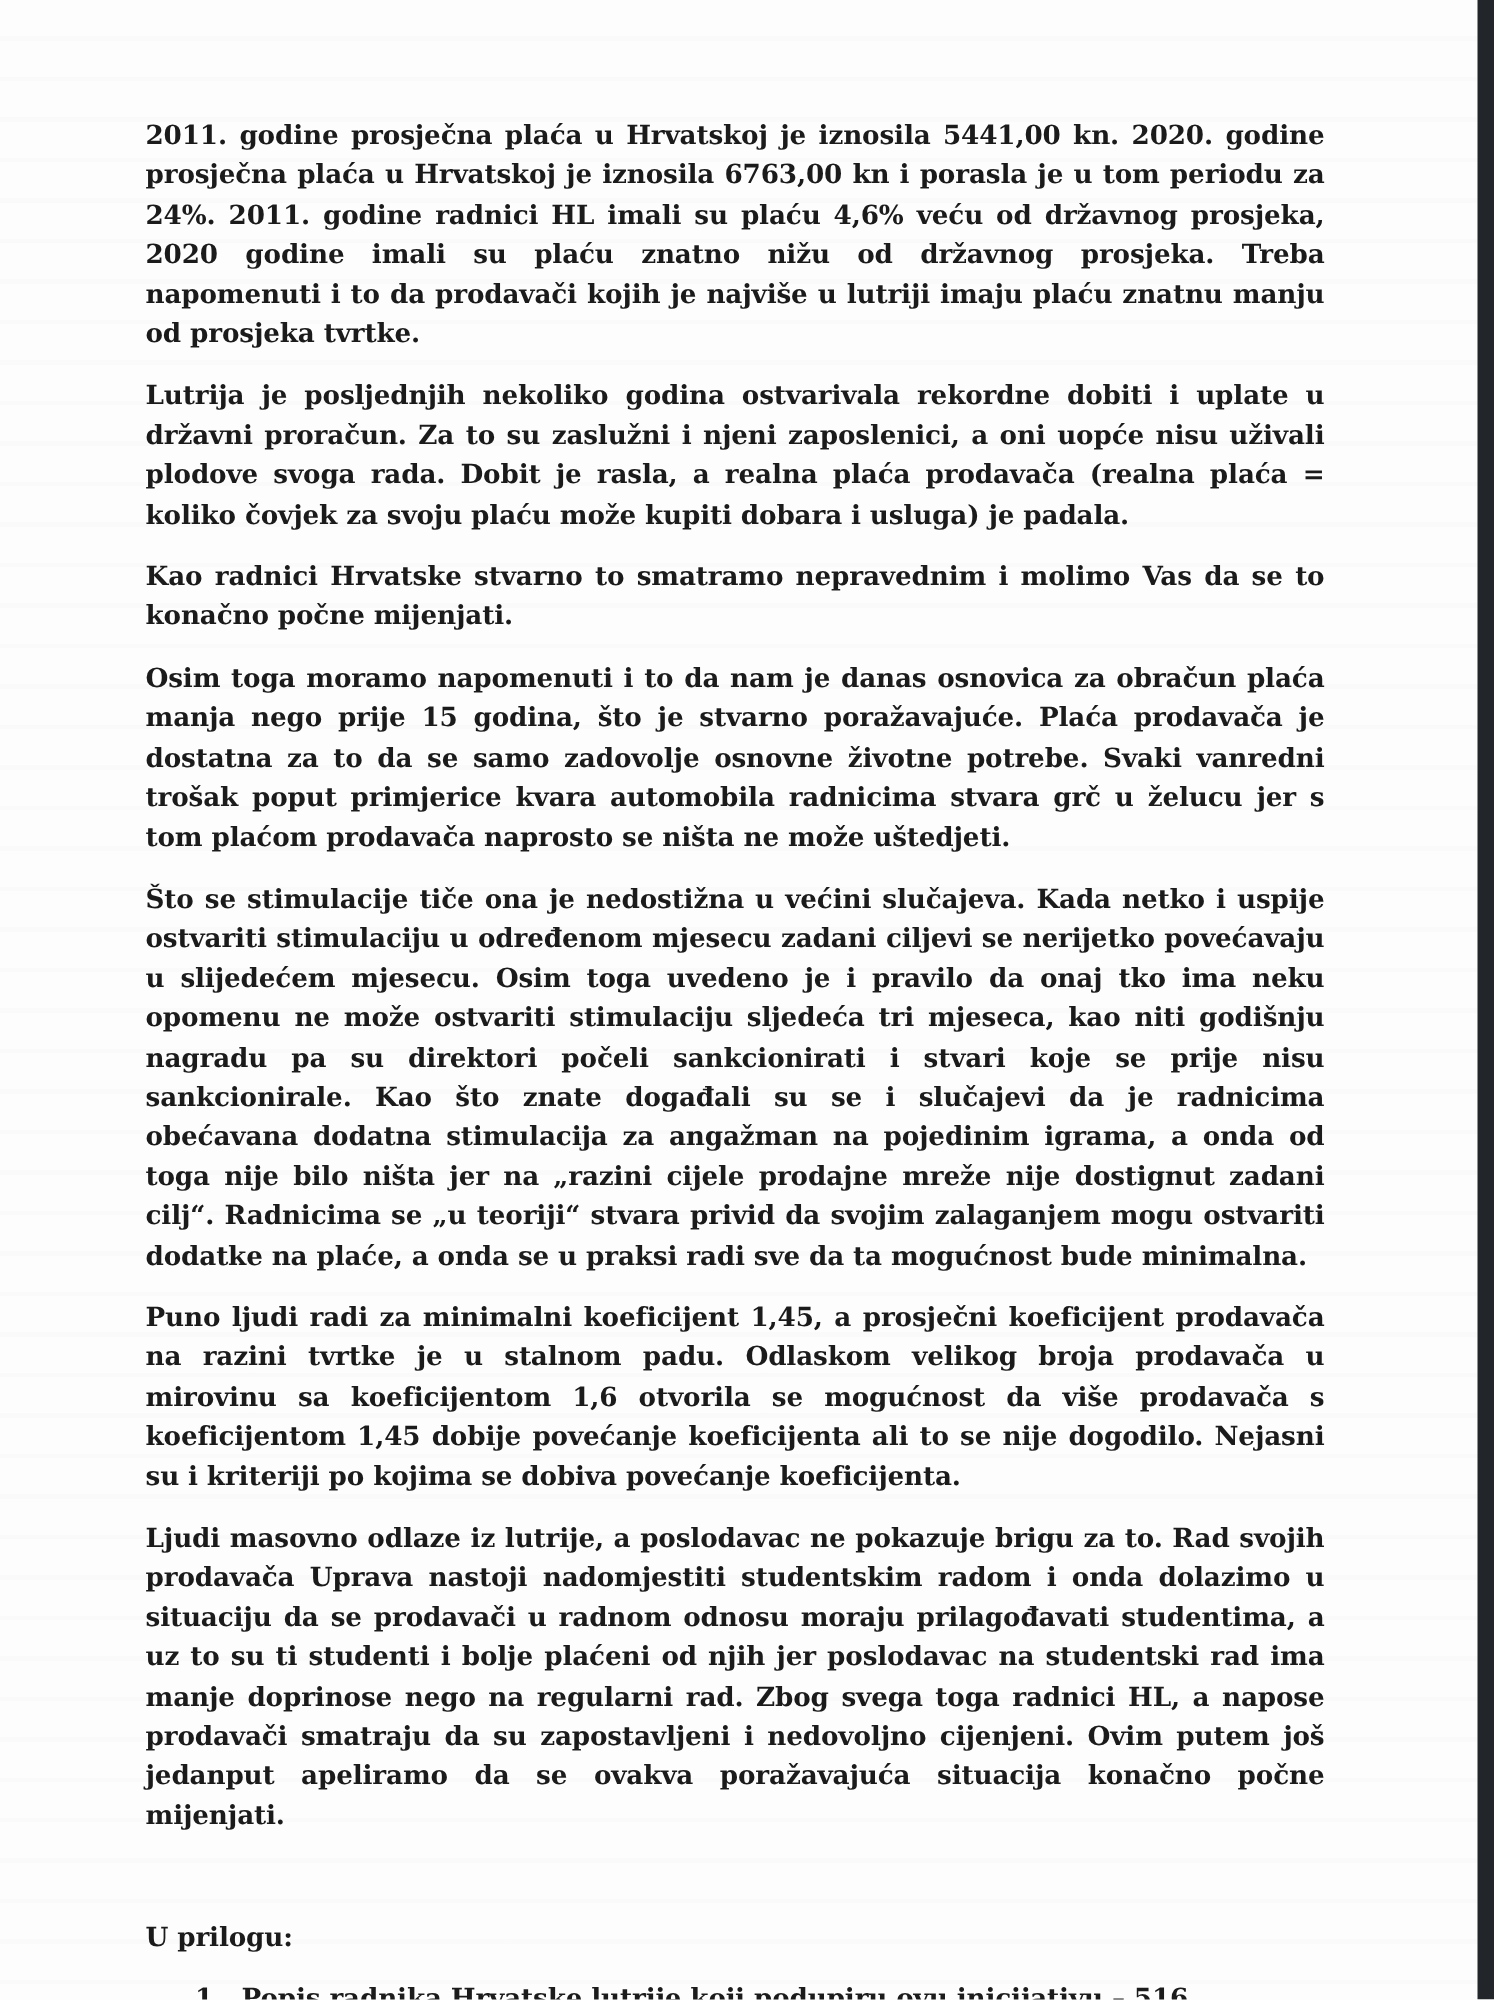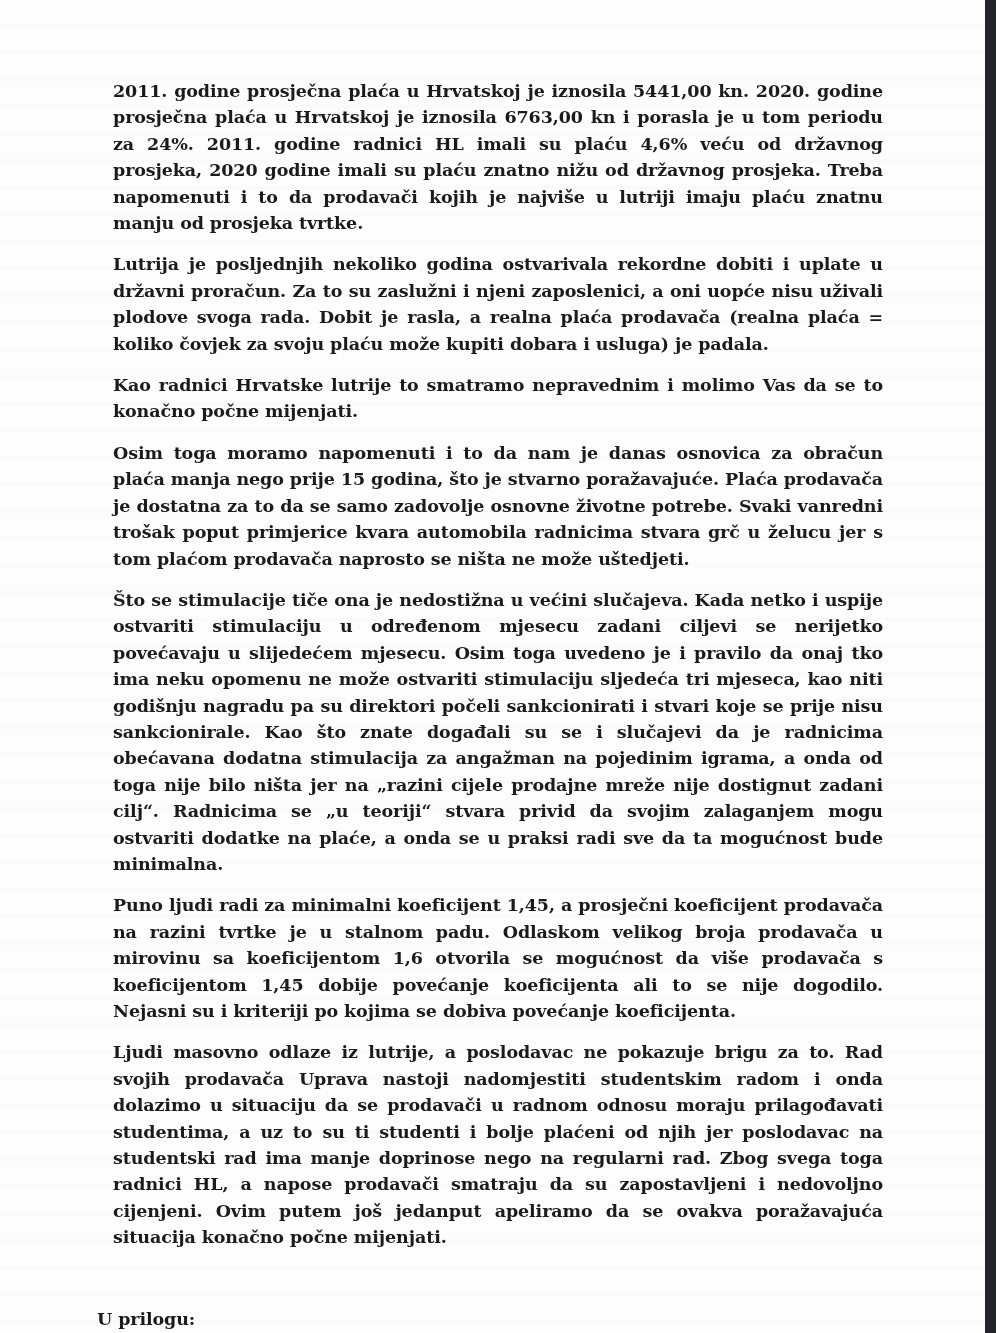--- a/index.html
+++ b/index.html
@@ -34,21 +34,21 @@
     width: 786px;
     color: var(--text-color, #1b1b1b);
     font-size: 17.5px;
     line-height: 26.4px;
     font-weight: 600;
     letter-spacing: -0.1px;
     text-align: justify;
     text-justify: inter-word;
   }
   .para {
-    margin: 0 0 15px 16px;
+    margin: 0 0 15px 0;
   }
   .attachments-heading {
     margin: 55px 0 14px 0;
     text-align: left;
   }
   .attachment-item {
     display: flex;
     align-items: baseline;
     padding-left: 33px;
     text-align: left;
@@ -69,21 +69,21 @@
     background: var(--bar-color, #22262a);
   }
 </style>
 </head>
 <body>
 
 <div class="page">
   <div class="content">
     <p class="para">2011. godine prosječna plaća u Hrvatskoj je iznosila 5441,00 kn. 2020. godine prosječna plaća u Hrvatskoj je iznosila 6763,00 kn i porasla je u tom periodu za 24%. 2011. godine radnici HL imali su plaću 4,6% veću od državnog prosjeka, 2020 godine imali su plaću znatno nižu od državnog prosjeka. Treba napomenuti i to da prodavači kojih je najviše u lutriji imaju plaću znatnu manju od prosjeka tvrtke.</p>
     <p class="para">Lutrija je posljednjih nekoliko godina ostvarivala rekordne dobiti i uplate u državni proračun. Za to su zaslužni i njeni zaposlenici, a oni uopće nisu uživali plodove svoga rada. Dobit je rasla, a realna plaća prodavača (realna plaća = koliko čovjek za svoju plaću može kupiti dobara i usluga) je padala.</p>
-    <p class="para">Kao radnici Hrvatske lutrije to smatramo nepravednim i molimo Vas da se to konačno počne mijenjati.</p>
+    <p class="para">Kao radnici Hrvatske stvarno to smatramo nepravednim i molimo Vas da se to konačno počne mijenjati.</p>
     <p class="para">Osim toga moramo napomenuti i to da nam je danas osnovica za obračun plaća manja nego prije 15 godina, što je stvarno poražavajuće. Plaća prodavača je dostatna za to da se samo zadovolje osnovne životne potrebe. Svaki vanredni trošak poput primjerice kvara automobila radnicima stvara grč u želucu jer s tom plaćom prodavača naprosto se ništa ne može uštedjeti.</p>
     <p class="para">Što se stimulacije tiče ona je nedostižna u većini slučajeva. Kada netko i uspije ostvariti stimulaciju u određenom mjesecu zadani ciljevi se nerijetko povećavaju u slijedećem mjesecu. Osim toga uvedeno je i pravilo da onaj tko ima neku opomenu ne može ostvariti stimulaciju sljedeća tri mjeseca, kao niti godišnju nagradu pa su direktori počeli sankcionirati i stvari koje se prije nisu sankcionirale. Kao što znate događali su se i slučajevi da je radnicima obećavana dodatna stimulacija za angažman na pojedinim igrama, a onda od toga nije bilo ništa jer na „razini cijele prodajne mreže nije dostignut zadani cilj“. Radnicima se „u teoriji“ stvara privid da svojim zalaganjem mogu ostvariti dodatke na plaće, a onda se u praksi radi sve da ta mogućnost bude minimalna.</p>
     <p class="para">Puno ljudi radi za minimalni koeficijent 1,45, a prosječni koeficijent prodavača na razini tvrtke je u stalnom padu. Odlaskom velikog broja prodavača u mirovinu sa koeficijentom 1,6 otvorila se mogućnost da više prodavača s koeficijentom 1,45 dobije povećanje koeficijenta ali to se nije dogodilo. Nejasni su i kriteriji po kojima se dobiva povećanje koeficijenta.</p>
     <p class="para">Ljudi masovno odlaze iz lutrije, a poslodavac ne pokazuje brigu za to. Rad svojih prodavača Uprava nastoji nadomjestiti studentskim radom i onda dolazimo u situaciju da se prodavači u radnom odnosu moraju prilagođavati studentima, a uz to su ti studenti i bolje plaćeni od njih jer poslodavac na studentski rad ima manje doprinose nego na regularni rad. Zbog svega toga radnici HL, a napose prodavači smatraju da su zapostavljeni i nedovoljno cijenjeni. Ovim putem još jedanput apeliramo da se ovakva poražavajuća situacija konačno počne mijenjati.</p>
 
     <p class="para attachments-heading">U prilogu:</p>
 
     <div class="attachment-item">
       <span class="att-num">1.</span>
       <span class="att-text">Popis radnika Hrvatske lutrije koji podupiru ovu inicijativu – 516 zaposlenika HL</span>

